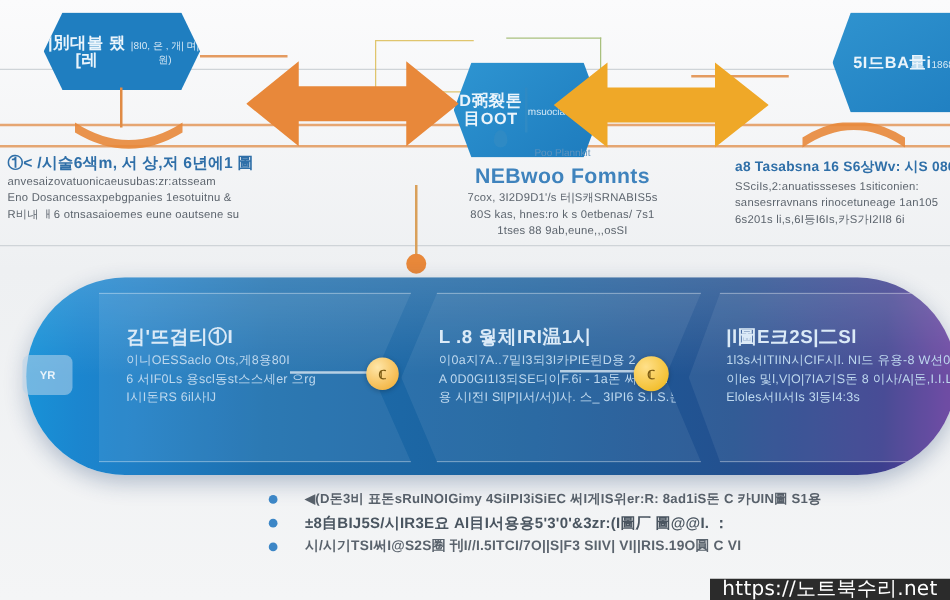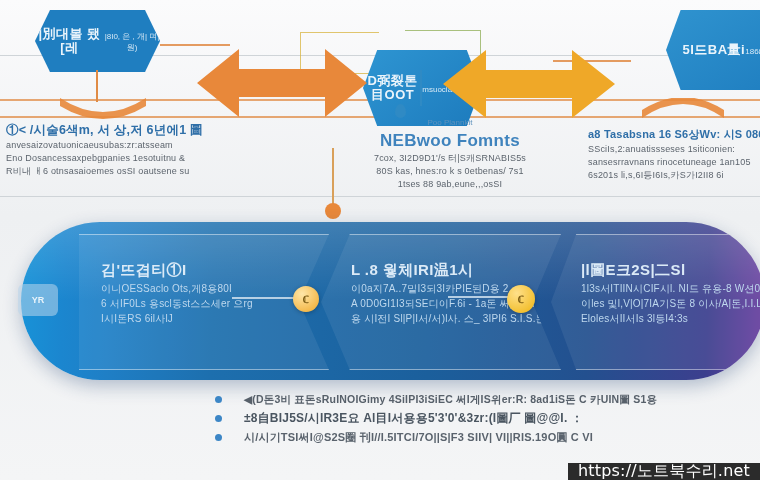--- a/index.html
+++ b/index.html
@@ -205,21 +205,21 @@
   <div class="swoosh" style="left:640px;top:98px;">
     <svg width="86" height="26" viewBox="0 0 86 26">
       <path d="M2 20 Q43 -8 84 20 L84 12 Q43 -14 2 12 Z" fill="#e8883a" opacity=".9"></path>
     </svg>
   </div>
 
   <div class="tblock" id="text-left" style="left:6px;top:122px;width:240px;">
     <div class="tline head">①&lt; /시술6색m, 서 상,저 6년에1  圖</div>
     <div class="tline">anvesaizovatuonicaeusubas:zr:atsseam</div>
     <div class="tline">Eno Dosancessaxpebgpanies 1esotuitnu &amp;</div>
-    <div class="tline">R비내 ㅐ6 otnsasaioemes osSI oautsene su</div>
+    <div class="tline">R비내 ㅐ6 otnsasaioemes eune oautsene su</div>
   </div>
 
   <div class="tblock" id="text-center" style="left:345px;top:118px;width:210px;text-align:center;">
     <div class="tiny-cap">Poo Plannkit</div>
     <div class="tline bighead" style="margin-top:3px;">NEBwoo Fomnts</div>
     <div class="tline">7cox, 3I2D9D1'/s 터|S캐SRNABIS5s</div>
     <div class="tline">80S  kas, hnes:ro k s 0etbenas/ 7s1</div>
     <div class="tline">1tses 88 9ab,eune,,,osSI</div>
   </div>
 

